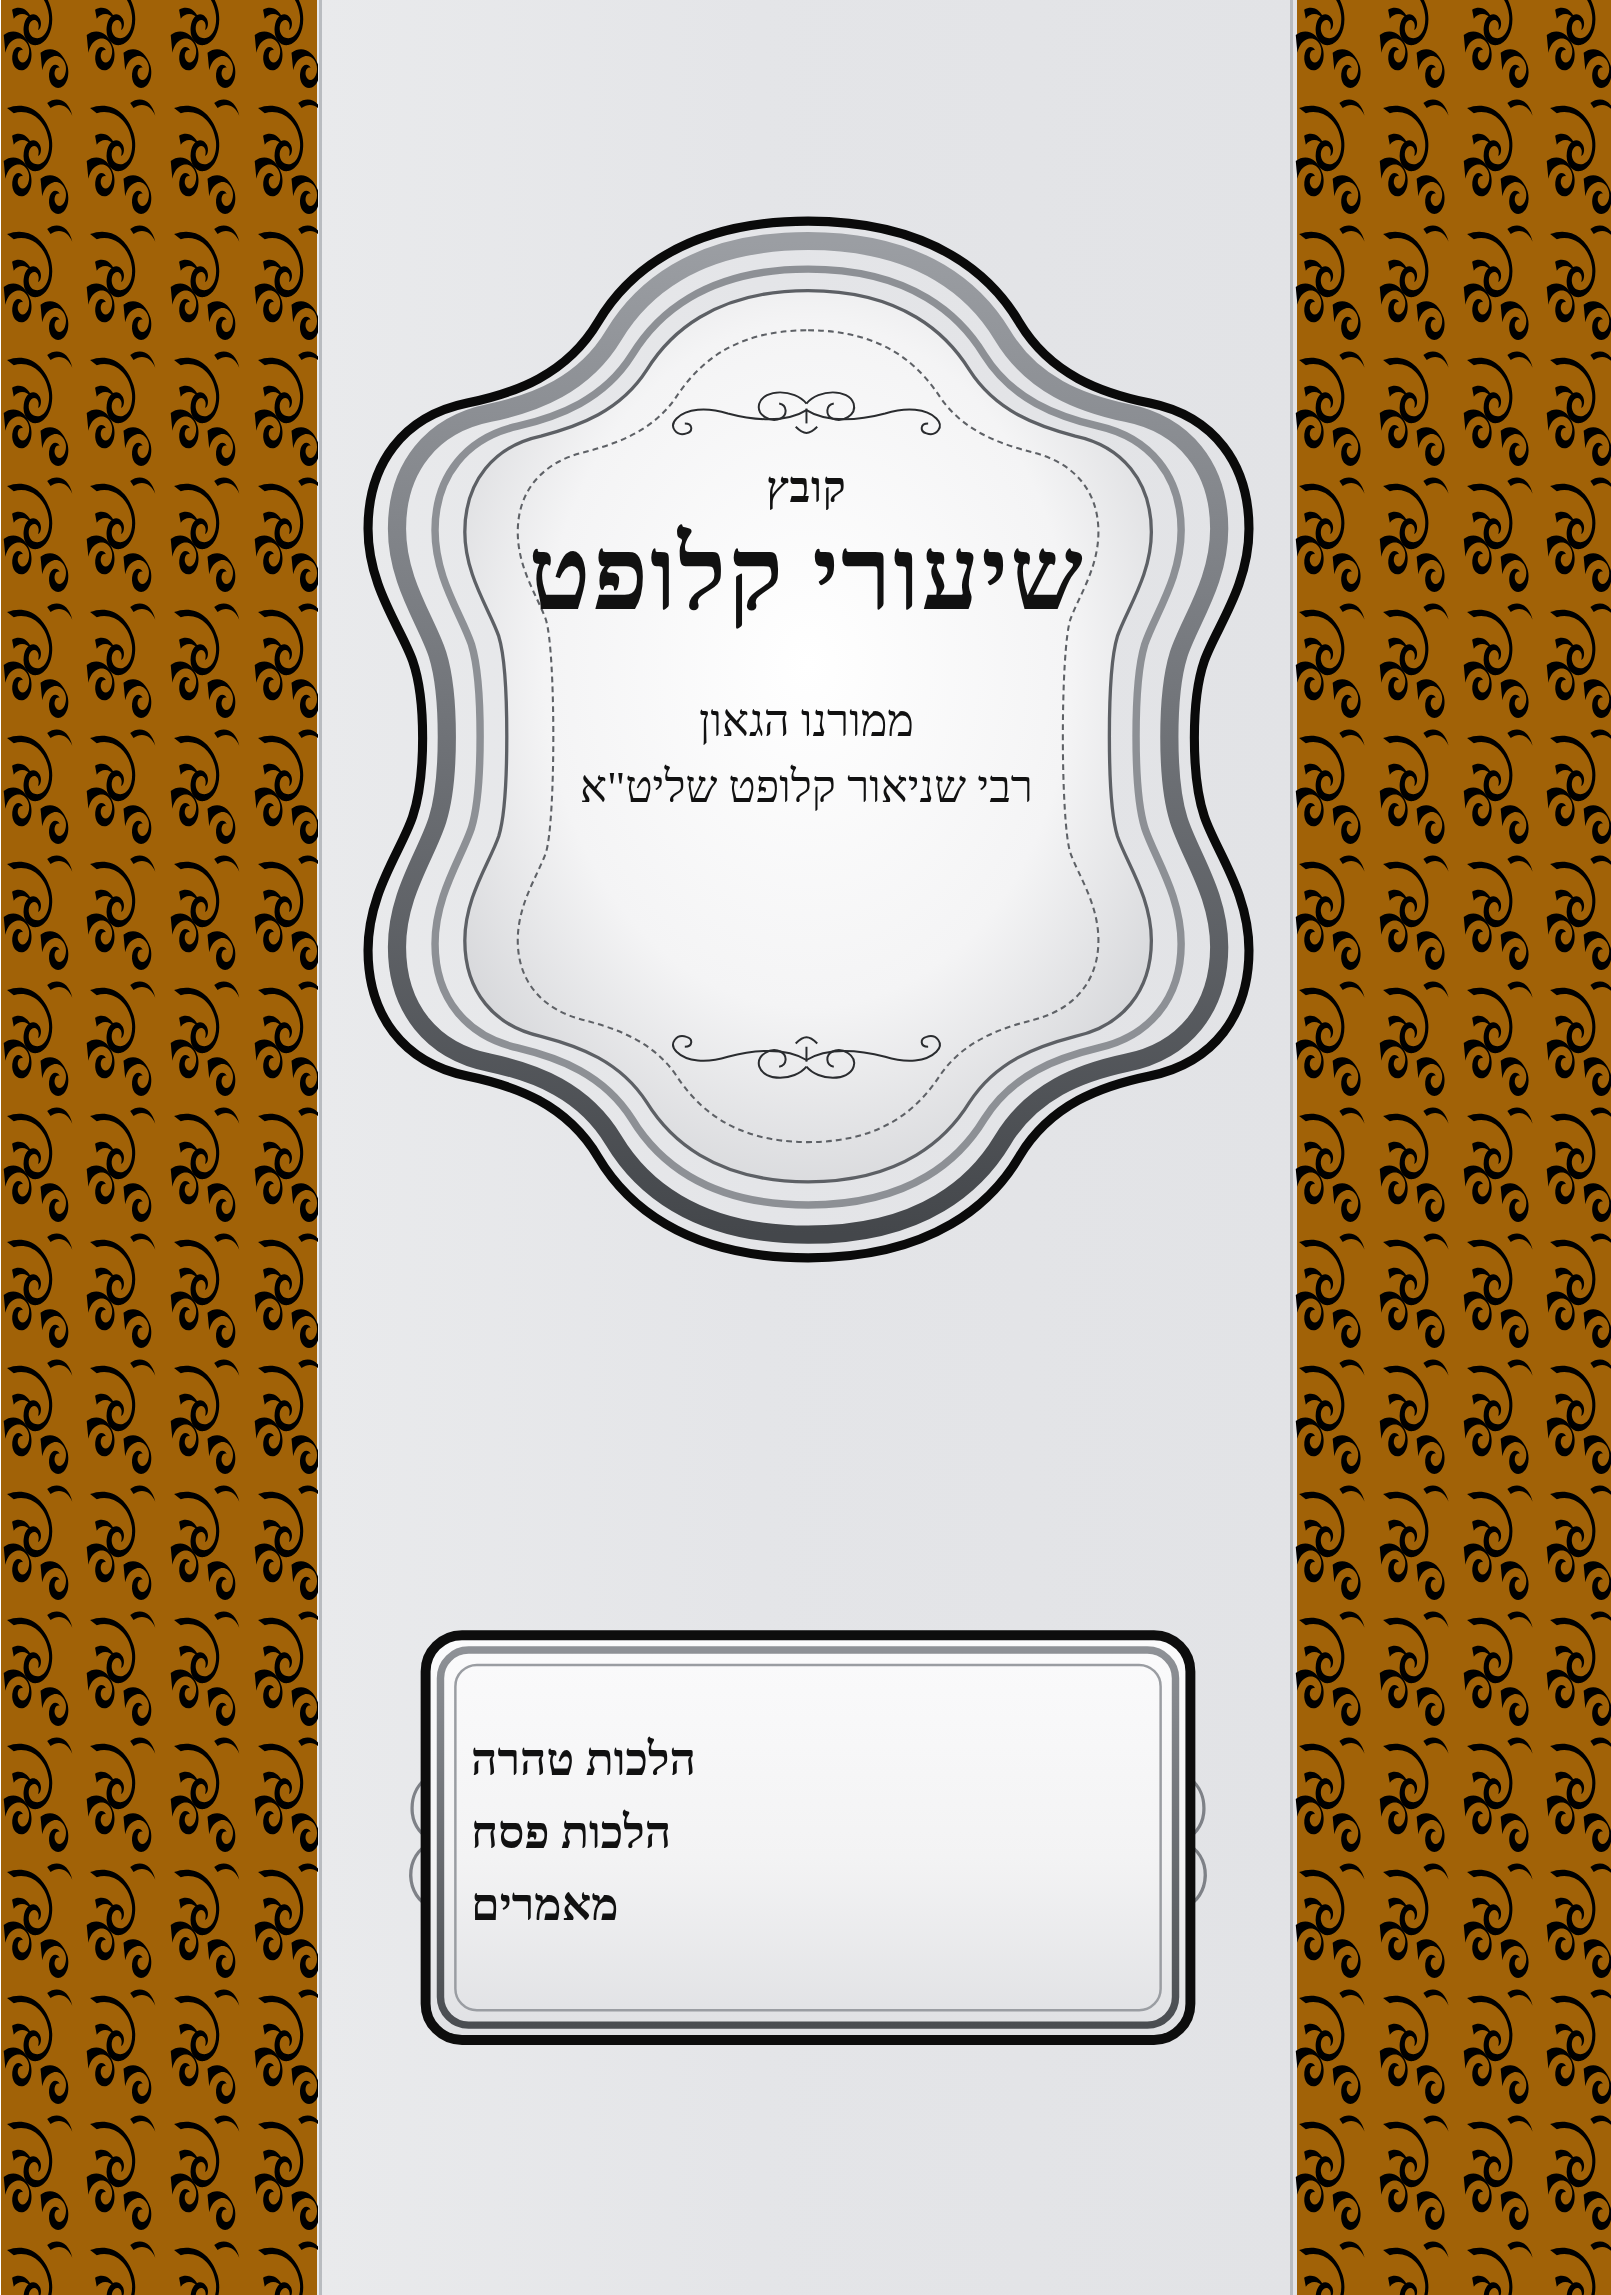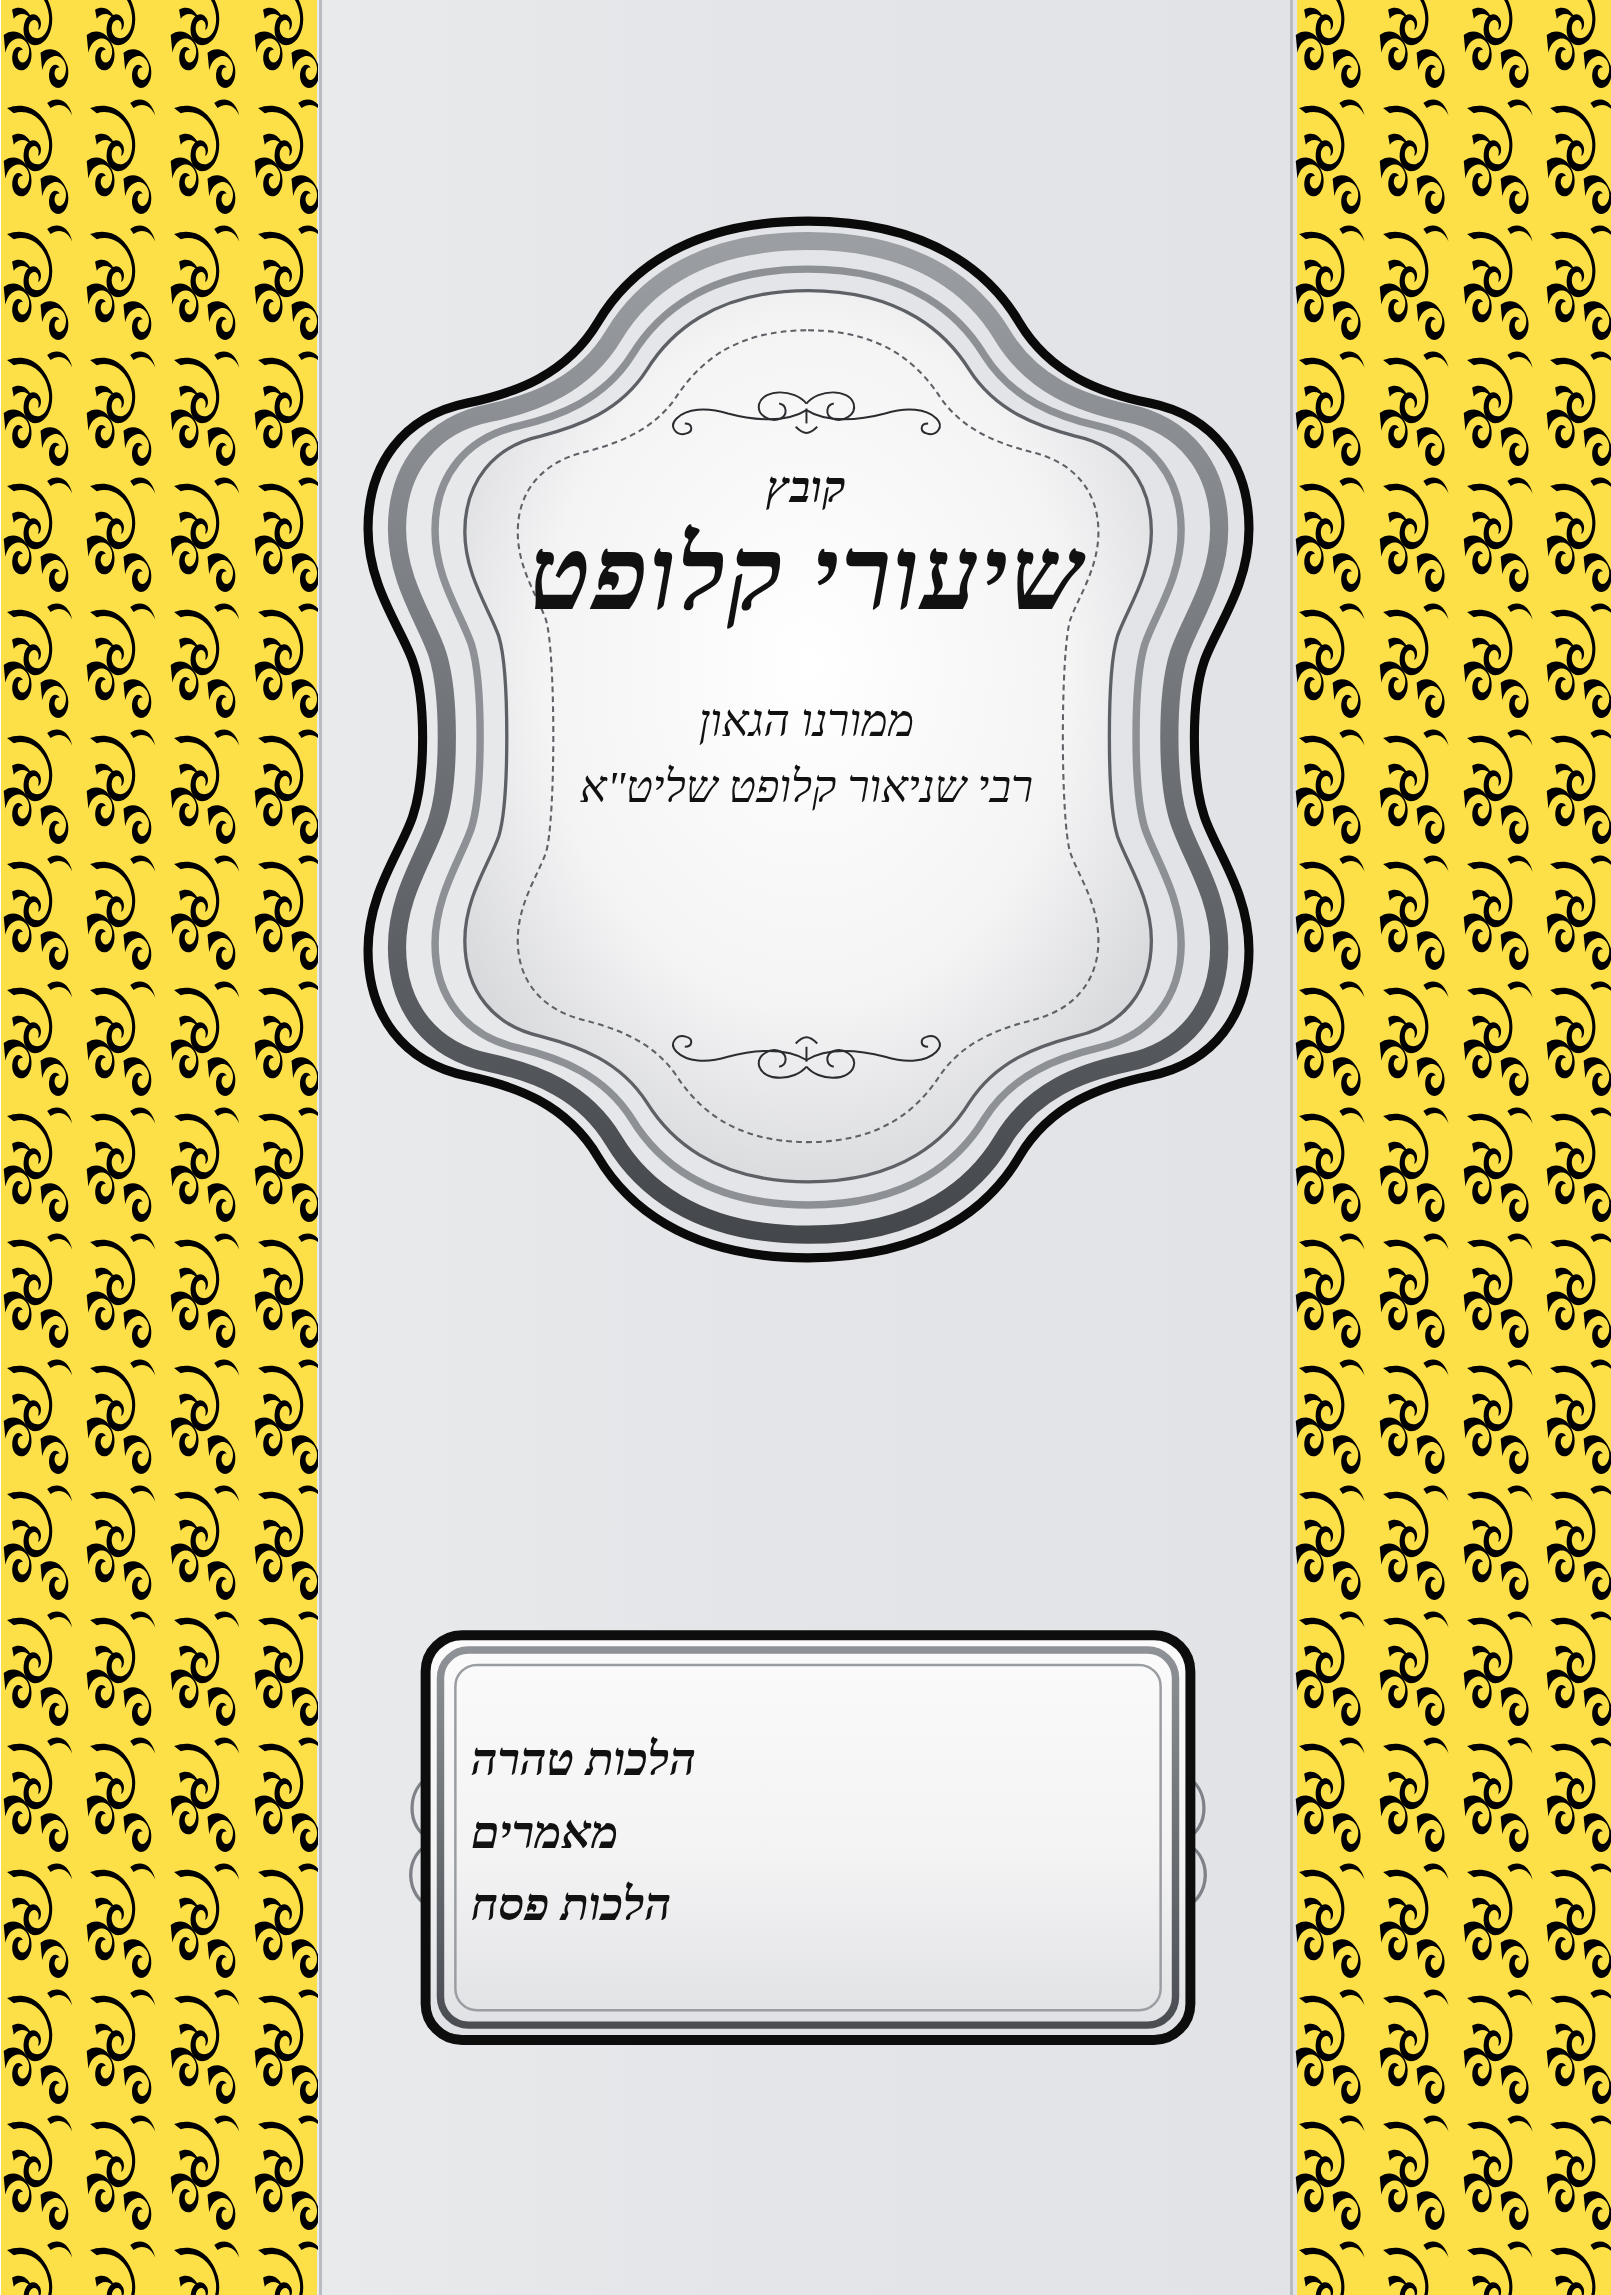--- a/index.html
+++ b/index.html
@@ -12,22 +12,21 @@
     height: 2295px;
     position: relative;
     overflow: hidden;
     font-family: "Liberation Serif", serif;
   }
 
   
   .page {
     position: absolute;
     inset: 0;
-    background: #fde047;
-    font-style: italic;
+    background: #a16207;
   }
 
   
   .center-panel {
     position: absolute;
     left: 317px;
     top: 0;
     width: 980px;
     height: 2295px;
     background: linear-gradient(90deg, #e9eaec 0%, #e4e5e8 45%, #e2e3e6 100%);
@@ -1997,18 +1996,18 @@
       </g>
 
       <rect x="60" y="22" width="925" height="490" rx="44" ry="44" fill="url(#plaqueFill)" stroke="#0d0d0d" stroke-width="12"></rect>
       <rect x="78" y="40" width="889" height="454" rx="34" ry="34" fill="none" stroke="url(#plaqueRing)" stroke-width="9"></rect>
       <rect x="96" y="58" width="853" height="418" rx="26" ry="26" fill="none" stroke="#9a9da2" stroke-width="3"></rect>
     </svg>
   </div>
 
   <div class="plaque-text">
     <div>הלכות טהרה</div>
+    <div>הלכות פסח</div>
     <div>מאמרים</div>
-    <div>הלכות פסח</div>
   </div>
 
 </div>
 
 
 </body></html>

